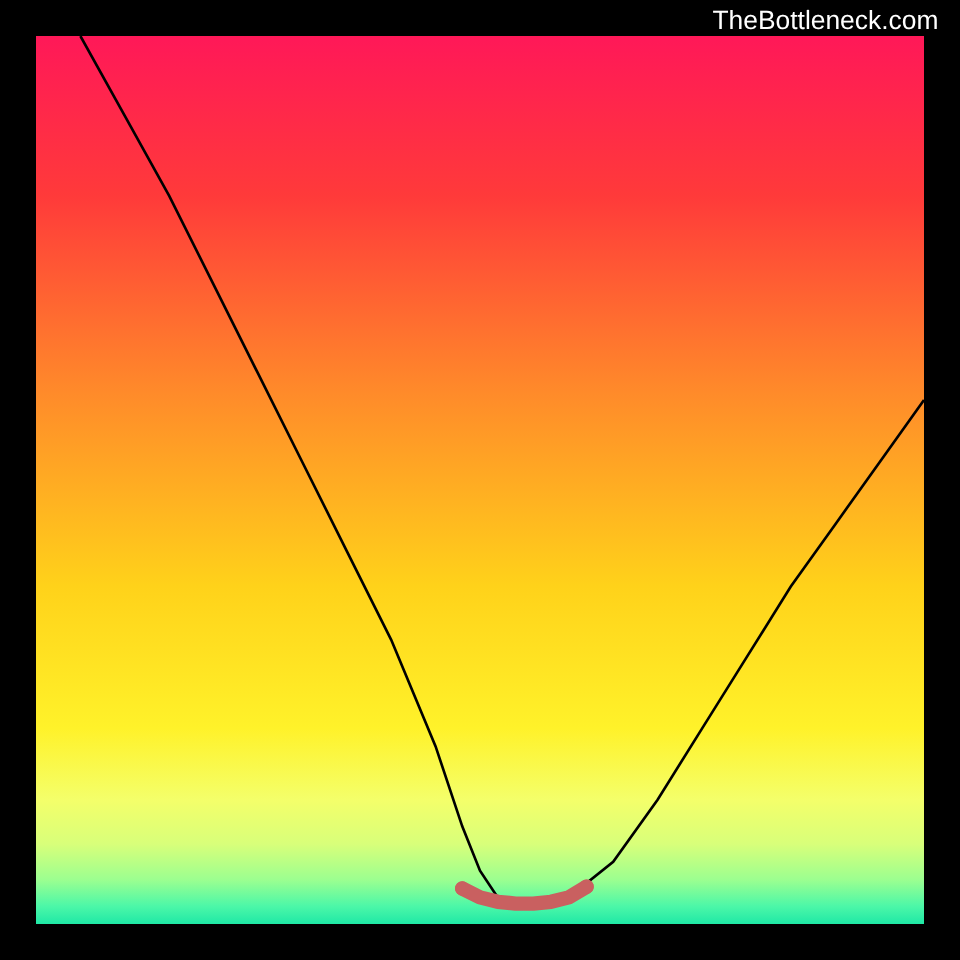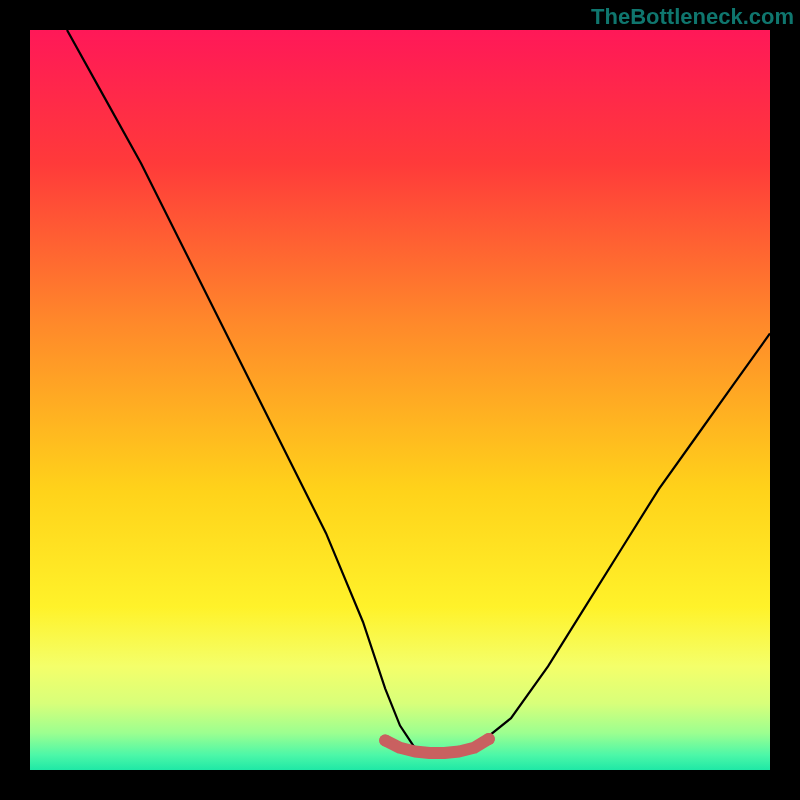--- a/index.html
+++ b/index.html
@@ -34,25 +34,25 @@
   .curve-svg {
     position: absolute;
     left: 0;
     top: 0;
     width: 100%;
     height: 100%;
   }
   .watermark {
     position: absolute;
     top: 4px;
-    right: 6px;
+    right: 18px;
     font-family: Arial, Helvetica, sans-serif;
     font-size: 22px;
-    font-weight: 700;
-    color: #0f766e;
+    font-weight: 400;
+    color: #ffffff;
   }
 </style>
 </head>
 <body>
 
 <div class="chart-container">
 
   <div class="plot-area">
 
     <svg class="gradient-bg" viewBox="0 0 740 740" preserveAspectRatio="none">

